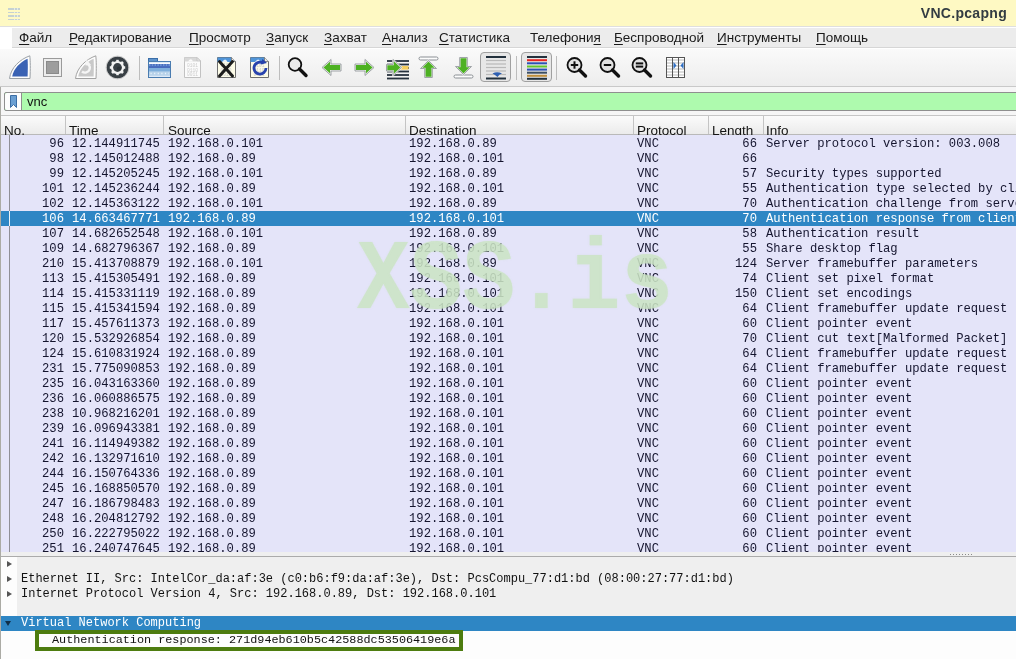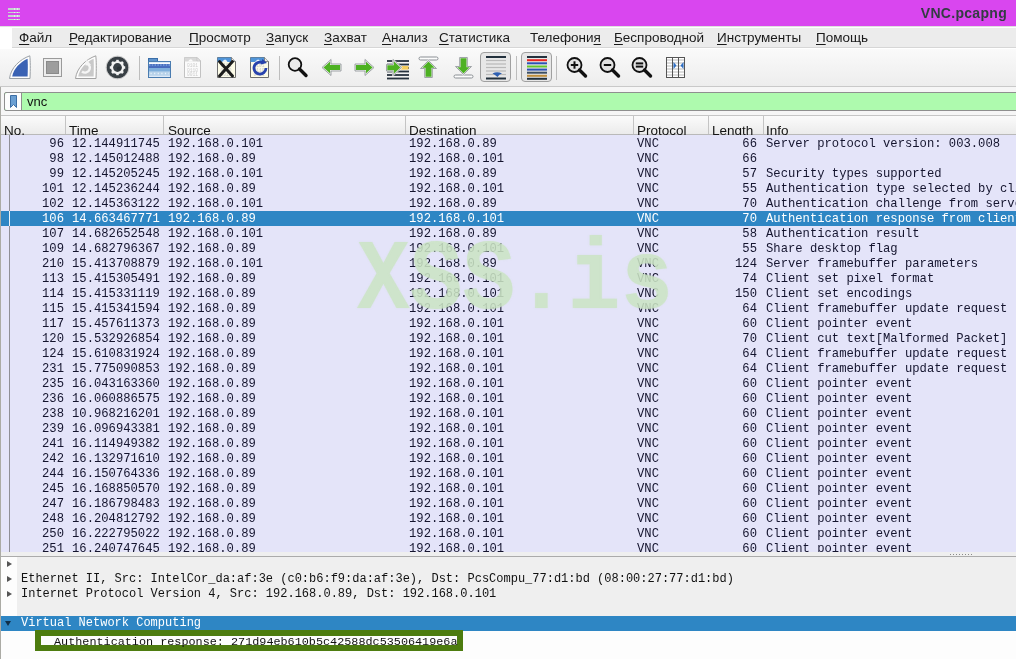--- a/index.html
+++ b/index.html
@@ -1,19 +1,19 @@
 <!DOCTYPE html>
 <html><head>
 <meta charset="utf-8">
 <style>
 * { margin:0; padding:0; box-sizing:border-box; }
 html,body { width:1016px; height:659px; overflow:hidden; }
 body { position:relative; font-family:"Liberation Sans", sans-serif; background:#fff; }
 
-#titlebar { position:absolute; left:0; top:0; width:1016px; height:27px; background:#d946ef; border-bottom:1px solid #dfdfdf; }
+#titlebar { position:absolute; left:0; top:0; width:1016px; height:27px; background:#fef9c3; border-bottom:1px solid #dfdfdf; }
 #title { position:absolute; right:9px; top:0; line-height:26px; font-size:14px; font-weight:bold; letter-spacing:0.3px; color:#333c42; }
 .hline { position:absolute; left:8px; width:12px; height:1.7px; background:repeating-linear-gradient(90deg,#c6d2d1 0 2.6px,#e4ebea 2.6px 3.4px); }
 
 #menubar { position:absolute; left:12px; top:28px; width:1016px; height:20px; background:#ececec; border-bottom:1px solid #d6d6d6; font-size:13.5px; color:#1a1a1a; }
 #menubar span { position:absolute; top:2px; }
 #menubar u { text-decoration:underline; text-underline-offset:2px; }
 
 #toolbar { position:absolute; left:0; top:49px; width:1016px; height:38px; background:linear-gradient(#fafafa,#ededed); border-bottom:1px solid #c9c9c9; }
 #toolbar svg { position:absolute; top:6px; }
 .tsep { position:absolute; top:7px; width:1px; height:24px; background:#bdbdbd; }
@@ -48,21 +48,21 @@
 #dots { position:absolute; left:950px; top:2px; width:22px; height:1px;
   background:repeating-linear-gradient(90deg,#8a8a8a 0 1px,transparent 1px 3px); }
 
 #dshade { position:absolute; left:17px; top:0; width:999px; height:60px; background:#efefef; }
 #details { position:absolute; left:0; top:557px; width:1016px; height:102px; background:#fdfdfd; font-family:"Liberation Mono", monospace; font-size:12px; color:#111; }
 .dline { position:absolute; left:0; width:1016px; height:15px; line-height:15px; white-space:pre; }
 .dline .txt { position:absolute; left:21px; }
 .tri { position:absolute; left:7px; top:4px; width:0; height:0; border-left:5px solid #555; border-top:3.5px solid transparent; border-bottom:3.5px solid transparent; }
 .trid { position:absolute; left:5px; top:5px; width:0; height:0; border-top:5px solid #10304a; border-left:3.5px solid transparent; border-right:3.5px solid transparent; }
 #vncline { background:#2e86c4; color:#fff; }
-#redbox { position:absolute; left:35px; top:73px; width:428px; height:21px; border:6px solid #4d7c0f; background:#fdfdfd; }
+#redbox { position:absolute; left:35px; top:73px; width:428px; height:21px; border:4px solid #4d7c0f; background:#fdfdfd; }
 #redbox .txt { position:absolute; left:13px; top:0; line-height:13px; white-space:pre; font-size:11.8px; }
 </style>
 </head>
 <body>
 <div id="lborder"></div>
 <div id="titlebar">
   <div class="hline" style="top:8px"></div>
   <div class="hline" style="top:11.5px"></div>
   <div class="hline" style="top:15px"></div>
   <div class="hline" style="top:18.5px"></div>

